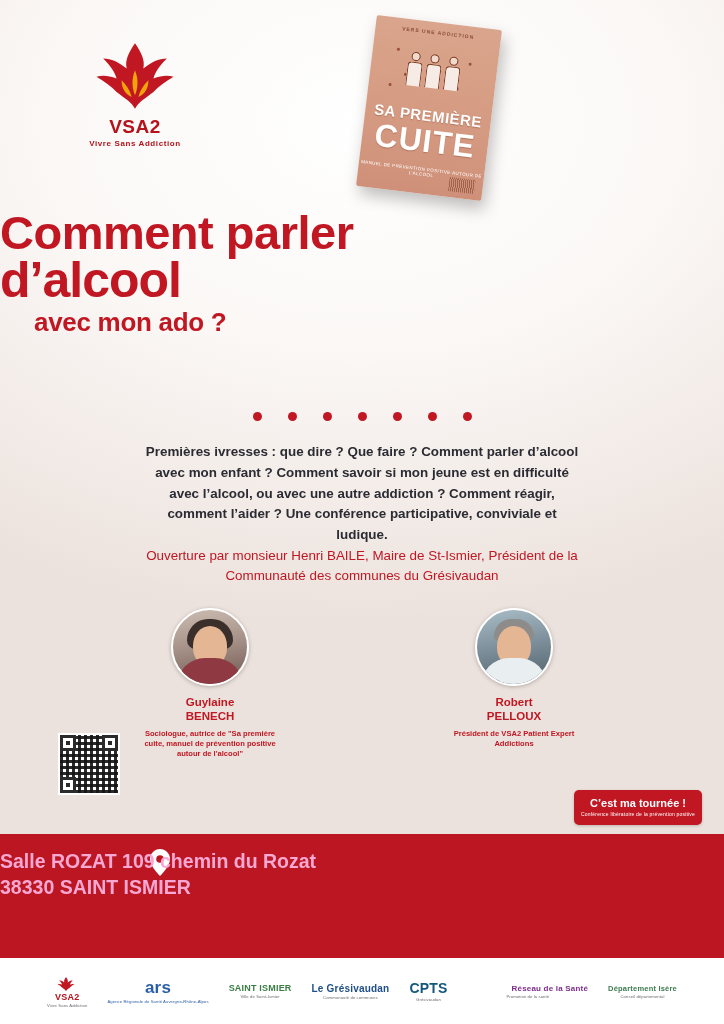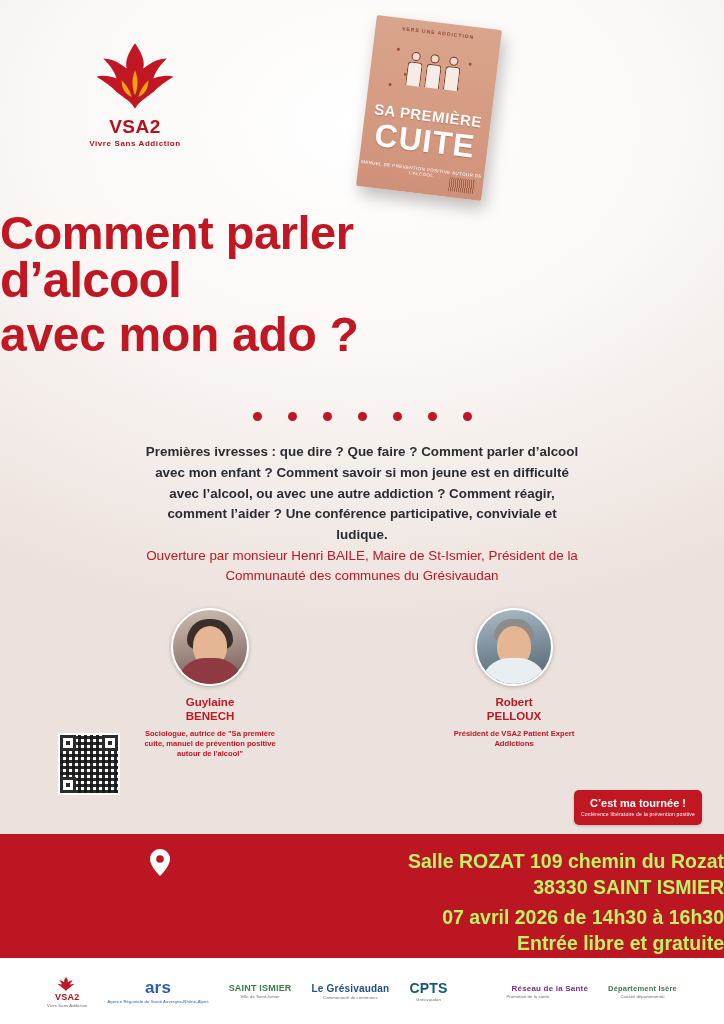--- a/index.html
+++ b/index.html
@@ -70,21 +70,21 @@
   .book-barcode {
     position: absolute; right: 8px; bottom: 6px; width: 26px; height: 14px;
     background: repeating-linear-gradient(90deg, #7a3a26 0 1px, transparent 1px 2px);
     opacity: .55;
   }
 
   
   .headline { position: absolute; left: 0; right: 0; top: 208px; text-align: left; color: #c01722; }
   .headline .h1 { font-size: 47px; font-weight: bold; letter-spacing: -0.5px; line-height: 1.05; }
   .headline .h2 { font-size: 50px; font-weight: bold; letter-spacing: -1px; line-height: 1.0; margin-top: -2px; }
-  .headline .h3 { font-size: 48px; font-weight: bold; letter-spacing: -0.3px; margin-top: 2px; }
+  .headline .h3 { font-size: 26px; font-weight: bold; letter-spacing: -0.3px; margin-top: 2px; padding-left: 34px; }
 
   .dot-row {
     position: absolute; left: 0; right: 0; top: 412px;
     display: flex; justify-content: center; gap: 26px;
   }
   .dot-row span { width: 9px; height: 9px; border-radius: 50%; background: #c01722; display:block; }
 
   
   .intro {
     position: absolute; left: 140px; width: 444px; top: 442px;
@@ -165,21 +165,21 @@
     width: 128px; padding: 7px 6px 8px 6px; border-radius: 5px;
     background: #c01722; color: #ffffff; text-align: center;
     box-shadow: 0 1px 3px rgba(0,0,0,0.2);
   }
   .tournee .t1 { font-size: 11px; font-weight: bold; }
   .tournee .t2 { font-size: 5px; margin-top: 2px; letter-spacing: .2px; }
 
   
   .band {
     position: absolute; left: 0; right: 0; top: 834px; height: 124px;
-    background: #bb1622; color: #bef264; text-align: right; padding-left: 41px;
+    background: #bb1622; color: #f9a8d4; text-align: left; padding-left: 41px;
   }
   .band-line-1 {
     position: absolute; left: 0; right: 0; top: 14px;
     font-size: 19.5px; font-weight: bold; line-height: 1.35;
   }
   .pin {
     position: absolute; left: 150px; top: 15px; width: 20px; height: 27px;
   }
   .band-line-2 {
     position: absolute; left: 0; right: 0; top: 70px;
@@ -327,24 +327,20 @@
 
   <div class="band">
     <svg class="pin" viewBox="0 0 20 27">
       <path d="M10 0 C4.5 0 0 4.5 0 10 C0 17.5 10 27 10 27 C10 27 20 17.5 20 10 C20 4.5 15.5 0 10 0 Z" fill="#ffffff"></path>
       <circle cx="10" cy="10" r="3.8" fill="#bb1622"></circle>
     </svg>
     <div class="band-line-1">
       <div>Salle ROZAT 109 chemin du Rozat</div>
       <div>38330 SAINT ISMIER</div>
     </div>
-    <div class="band-line-2">
-      <div>07 avril 2026 de 14h30 à 16h30</div>
-      <div>Entrée libre et gratuite</div>
-    </div>
   </div>
 
   <div class="footer">
 
     <div class="flogo f-vsa">
       <svg width="18" height="16" viewBox="0 0 100 86" class="swatch">
         <path d="M50 4 C58 16 62 24 60 34 C70 26 78 22 88 22 C80 30 74 38 72 46 C82 42 90 42 96 44 C86 50 78 56 72 62 C62 70 54 74 50 82 C46 74 38 70 28 62 C22 56 14 50 4 44 C10 42 18 42 28 46 C26 38 20 30 12 22 C22 22 30 26 40 34 C38 24 42 16 50 4 Z" fill="#c01722"></path>
       </svg>
       <div class="fl-main">VSA2</div>
       <div class="fl-sub">Vivre Sans Addiction</div>

